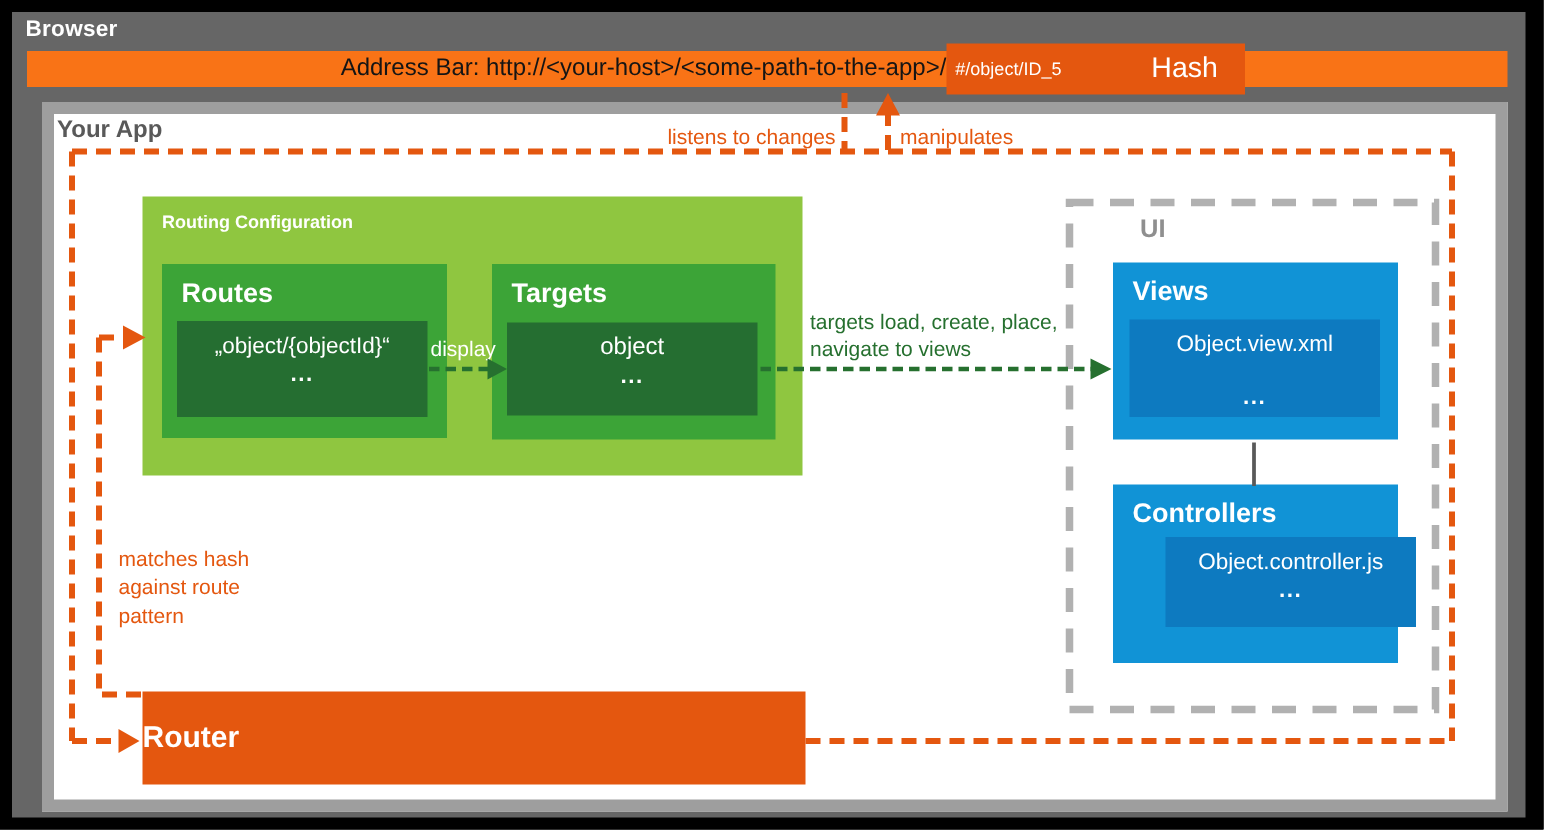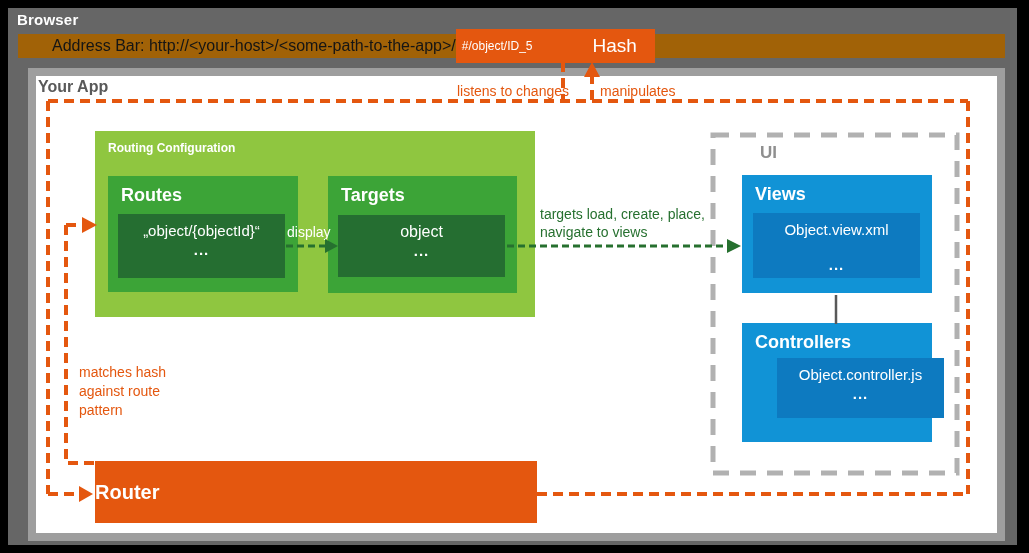--- a/index.html
+++ b/index.html
@@ -11,21 +11,21 @@
   .chrome {
     position:absolute; left:8px; top:8px; width:1009px; height:537px;
     background:#666666;
   }
   .browser-title {
     position:absolute; left:17px; top:11px; color:#ffffff;
     font-size:15px; font-weight:bold; letter-spacing:.2px;
   }
   .addr-bar {
     position:absolute; left:18px; top:34px; width:987px; height:24px;
-    background:#a16207; display:flex; align-items:center; overflow:visible;
+    background:#f97316; display:flex; align-items:center; overflow:visible;justify-content:center;
   }
   .addr-text {
     padding-left:34px; font-size:16px; color:#151515; white-space:pre;
   }
   .hash-box {
     height:34px; width:199px; flex:0 0 auto; background:#E4570F;
     display:flex; align-items:center; justify-content:space-between;
     padding:0 18px 0 6px; box-sizing:border-box; color:#fff;
   }
   .hash-value { font-size:12px; white-space:pre; }
@@ -65,21 +65,21 @@
     font-size:20px; font-weight:600;
   }
   .ui-title {
     position:absolute; left:760px; top:143px; color:#8F8F8F;
     font-size:17px; font-weight:700;
   }
   
   .lbl { position:absolute; font-size:14px; }
   .lbl-orange { color:#E4570F; }
   .lbl-green  { color:#26702F; }
-  .lbl-listens { left:432px; top:83px; width:137px; text-align:right; }
+  .lbl-listens { left:420px; top:83px; width:137px; text-align:right; }
   .lbl-manipulates { left:600px; top:83px; }
   .lbl-matches { left:79px; top:363px; line-height:19px; }
   .lbl-targets-load { left:540px; top:205px; line-height:18px; }
   .lbl-display { left:287px; top:224px; color:#ffffff; font-size:14px; }
   
   .overlay {
     position:absolute; left:0; top:0; width:1029px; height:553px;
     pointer-events:none; z-index:10;
   }
 </style>

